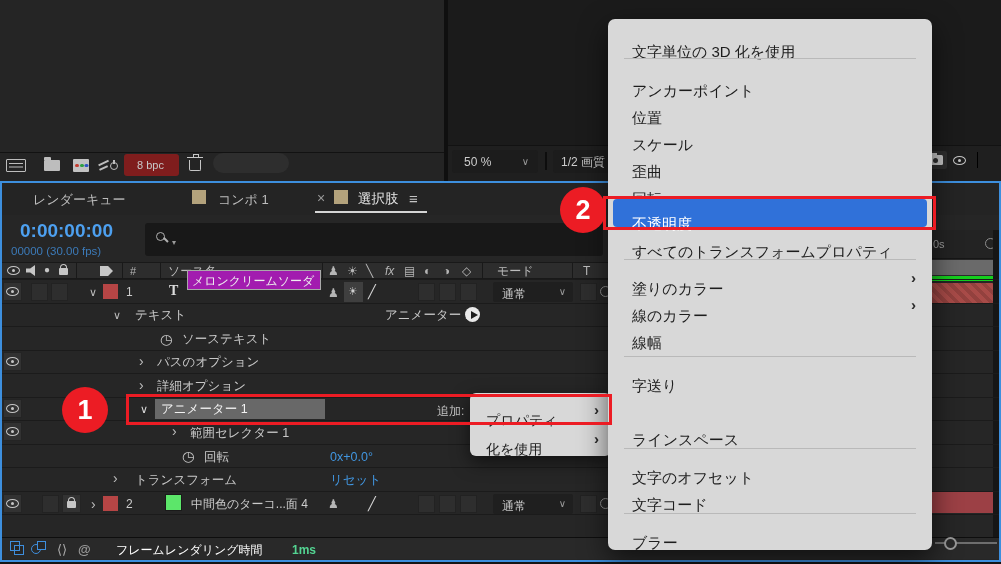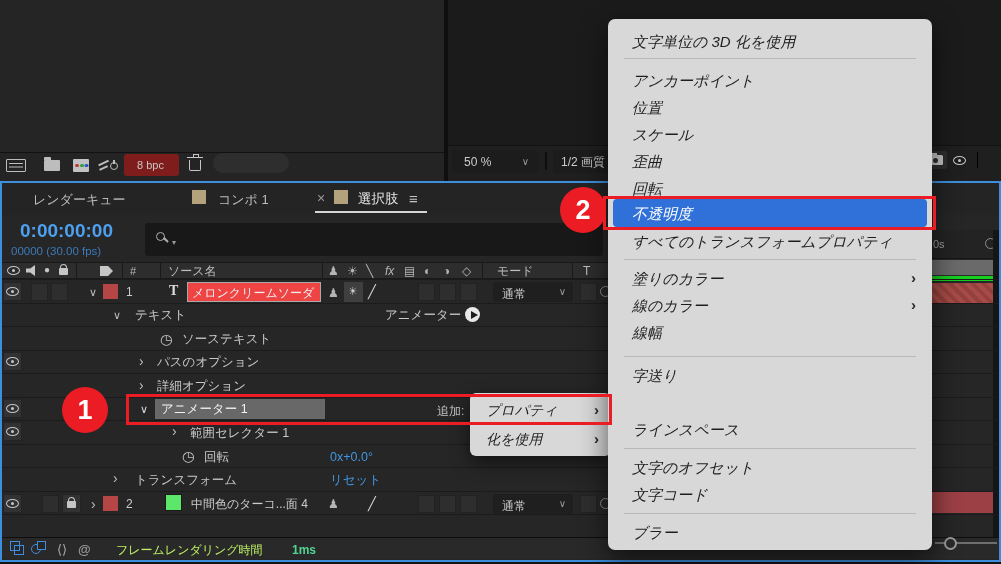--- a/index.html
+++ b/index.html
@@ -37,21 +37,21 @@
   .playbtn::after{content:"";position:absolute;left:5.5px;top:3.5px;width:0;height:0;border-left:7px solid #1d1d1d;border-top:4px solid transparent;border-bottom:4px solid transparent;}
   .knob{position:absolute;width:13px;height:13px;border:2.5px solid #9a9a9a;border-radius:50%;box-sizing:border-box;background:#2a2a2a;}
   .ringsm{position:absolute;width:11px;height:11px;border:1.5px solid #8e8e8e;border-radius:50%;box-sizing:border-box;}
   .st-dup{position:absolute;width:10px;height:10px;border:1.5px solid #3e8edd;box-sizing:border-box;background:#262626;}
   .st-dup::before{content:"";position:absolute;left:-5px;top:-5px;width:10px;height:10px;border:1.5px solid #3e8edd;box-sizing:border-box;}
   .st-cs{position:absolute;width:16px;height:14px;}
   .st-cs::before{content:"";position:absolute;left:0;top:3px;width:10px;height:10px;border:1.5px solid #3e8edd;border-radius:50%;box-sizing:border-box;}
   .st-cs::after{content:"";position:absolute;left:6px;top:0;width:9px;height:9px;border:1.5px solid #3e8edd;box-sizing:border-box;background:#262626;}
   .hsep{position:absolute;left:2px;width:997px;height:1px;background:#1b1b1b;}
   .mi{position:absolute;left:0;right:0;height:27px;cursor:default;}
-  .mi .lbl{position:absolute;left:24px;top:6px;font-size:15px;color:#1d1d1d;white-space:nowrap;font-style:italic;}
+  .mi .lbl{position:absolute;left:24px;top:16px;font-size:15px;color:#1d1d1d;white-space:nowrap;}
   .mi .arr{position:absolute;right:16px;top:5px;font-size:15px;font-weight:bold;color:#2a2a2a;}
   .msep{position:absolute;left:16px;right:16px;height:1px;background:#b9b9b9;}
   .redbox{position:absolute;border:3.5px solid #ec1c24;box-sizing:border-box;z-index:60;}
   .redcirc{position:absolute;width:46px;height:46px;border-radius:50%;background:#ec1c24;color:#fff;
     font-size:27px;font-weight:bold;text-align:center;line-height:46px;z-index:70;}
   .dimbox{position:absolute;width:17px;height:18px;background:#2e2e2e;border:1px solid #222;box-sizing:border-box;}
   .eyebox{position:absolute;width:19px;height:19px;background:#323232;border:1px solid #242424;box-sizing:border-box;}
   .modedd{position:absolute;width:80px;height:20px;background:#1f1f1f;border-radius:2px;}
   .modedd .mv{position:absolute;left:9px;top:4px;font-size:12px;color:#c9c9c9;}
   .modedd .mc{position:absolute;right:7px;top:4px;font-size:10px;color:#9a9a9a;}
@@ -156,21 +156,21 @@
   <div class="hsep" style="top:514px;"></div>
 
   <div class="eyebox" style="left:3px;top:282px;"></div>
   <span class="eye" style="left:6px;top:287px;"></span>
   <div class="dimbox" style="left:31px;top:283px;"></div>
   <div class="dimbox" style="left:51px;top:283px;"></div>
   <span class="t" style="left:89px;top:287px;font-size:11px;color:#bdbdbd;">∨</span>
   <div class="box" style="left:103px;top:284px;width:15px;height:15px;background:#b64545;"></div>
   <span class="t" style="left:126px;top:286px;font-size:12px;color:#cccccc;">1</span>
   <span class="t" style="left:169px;top:284px;font-size:14px;font-weight:bold;color:#dddddd;font-family:'Liberation Serif','DejaVu Serif',serif;">T</span>
-  <div class="box" style="left:187px;top:282px;width:134px;height:20px;background:#ef4444;border:1.5px solid #a9a9a9;">
+  <div class="box" style="left:187px;top:270px;width:134px;height:20px;background:#a21caf;border:1.5px solid #a9a9a9;">
     <span class="t" style="left:4px;top:4px;font-size:12px;color:#efefef;">メロンクリームソーダ</span>
   </div>
   <span class="t" style="left:328px;top:287px;font-size:12px;color:#b5b5b5;">♟</span>
   <div class="box" style="left:344px;top:282px;width:19px;height:20px;background:#3f3f3f;">
     <span class="t" style="left:4px;top:4px;font-size:11px;color:#cfcfcf;">☀</span>
   </div>
   <span class="t" style="left:368px;top:285px;font-size:13px;color:#d5d5d5;">╱</span>
   <div class="dimbox" style="left:418px;top:283px;"></div>
   <div class="dimbox" style="left:439px;top:283px;"></div>
   <div class="dimbox" style="left:460px;top:283px;"></div>
@@ -237,21 +237,21 @@
     <span class="mc">∨</span>
   </div>
   <div class="dimbox" style="left:580px;top:495px;"></div>
   <span class="ringsm" style="left:600px;top:498px;"></span>
 
   <div class="box" style="left:2px;top:537px;width:997px;height:22px;background:#292929;border-top:1px solid #0e0e0e;"></div>
   <span class="st-dup" style="left:14px;top:545px;"></span>
   <span class="st-cs" style="left:31px;top:541px;"></span>
   <span class="t" style="left:57px;top:543px;font-size:13px;color:#aaaaaa;">⟨⟩</span>
   <span class="t" style="left:78px;top:543px;font-size:13px;font-weight:bold;color:#999999;">@</span>
-  <span class="t" style="left:116px;top:544px;font-size:12px;color:#bef264;">フレームレンダリング時間</span>
+  <span class="t" style="left:116px;top:544px;font-size:12px;color:#ffffff;">フレームレンダリング時間</span>
   <span class="t" style="left:292px;top:544px;font-size:12px;font-weight:bold;color:#53d492;">1ms</span>
 
   <div class="box" style="left:935px;top:542px;width:62px;height:2px;background:#6e6e6e;"></div>
   <span class="knob" style="left:944px;top:537px;"></span>
 
   <div class="box" style="left:470px;top:393px;width:141px;height:63px;background:#d8d8d8;border-radius:6px;box-shadow:0 6px 18px rgba(0,0,0,.55);z-index:40;">
     <div class="mi" style="top:3px;">
       <span class="lbl" style="left:16px;font-size:14px;">プロパティ</span>
       <span class="arr" style="right:12px;">›</span>
     </div>

